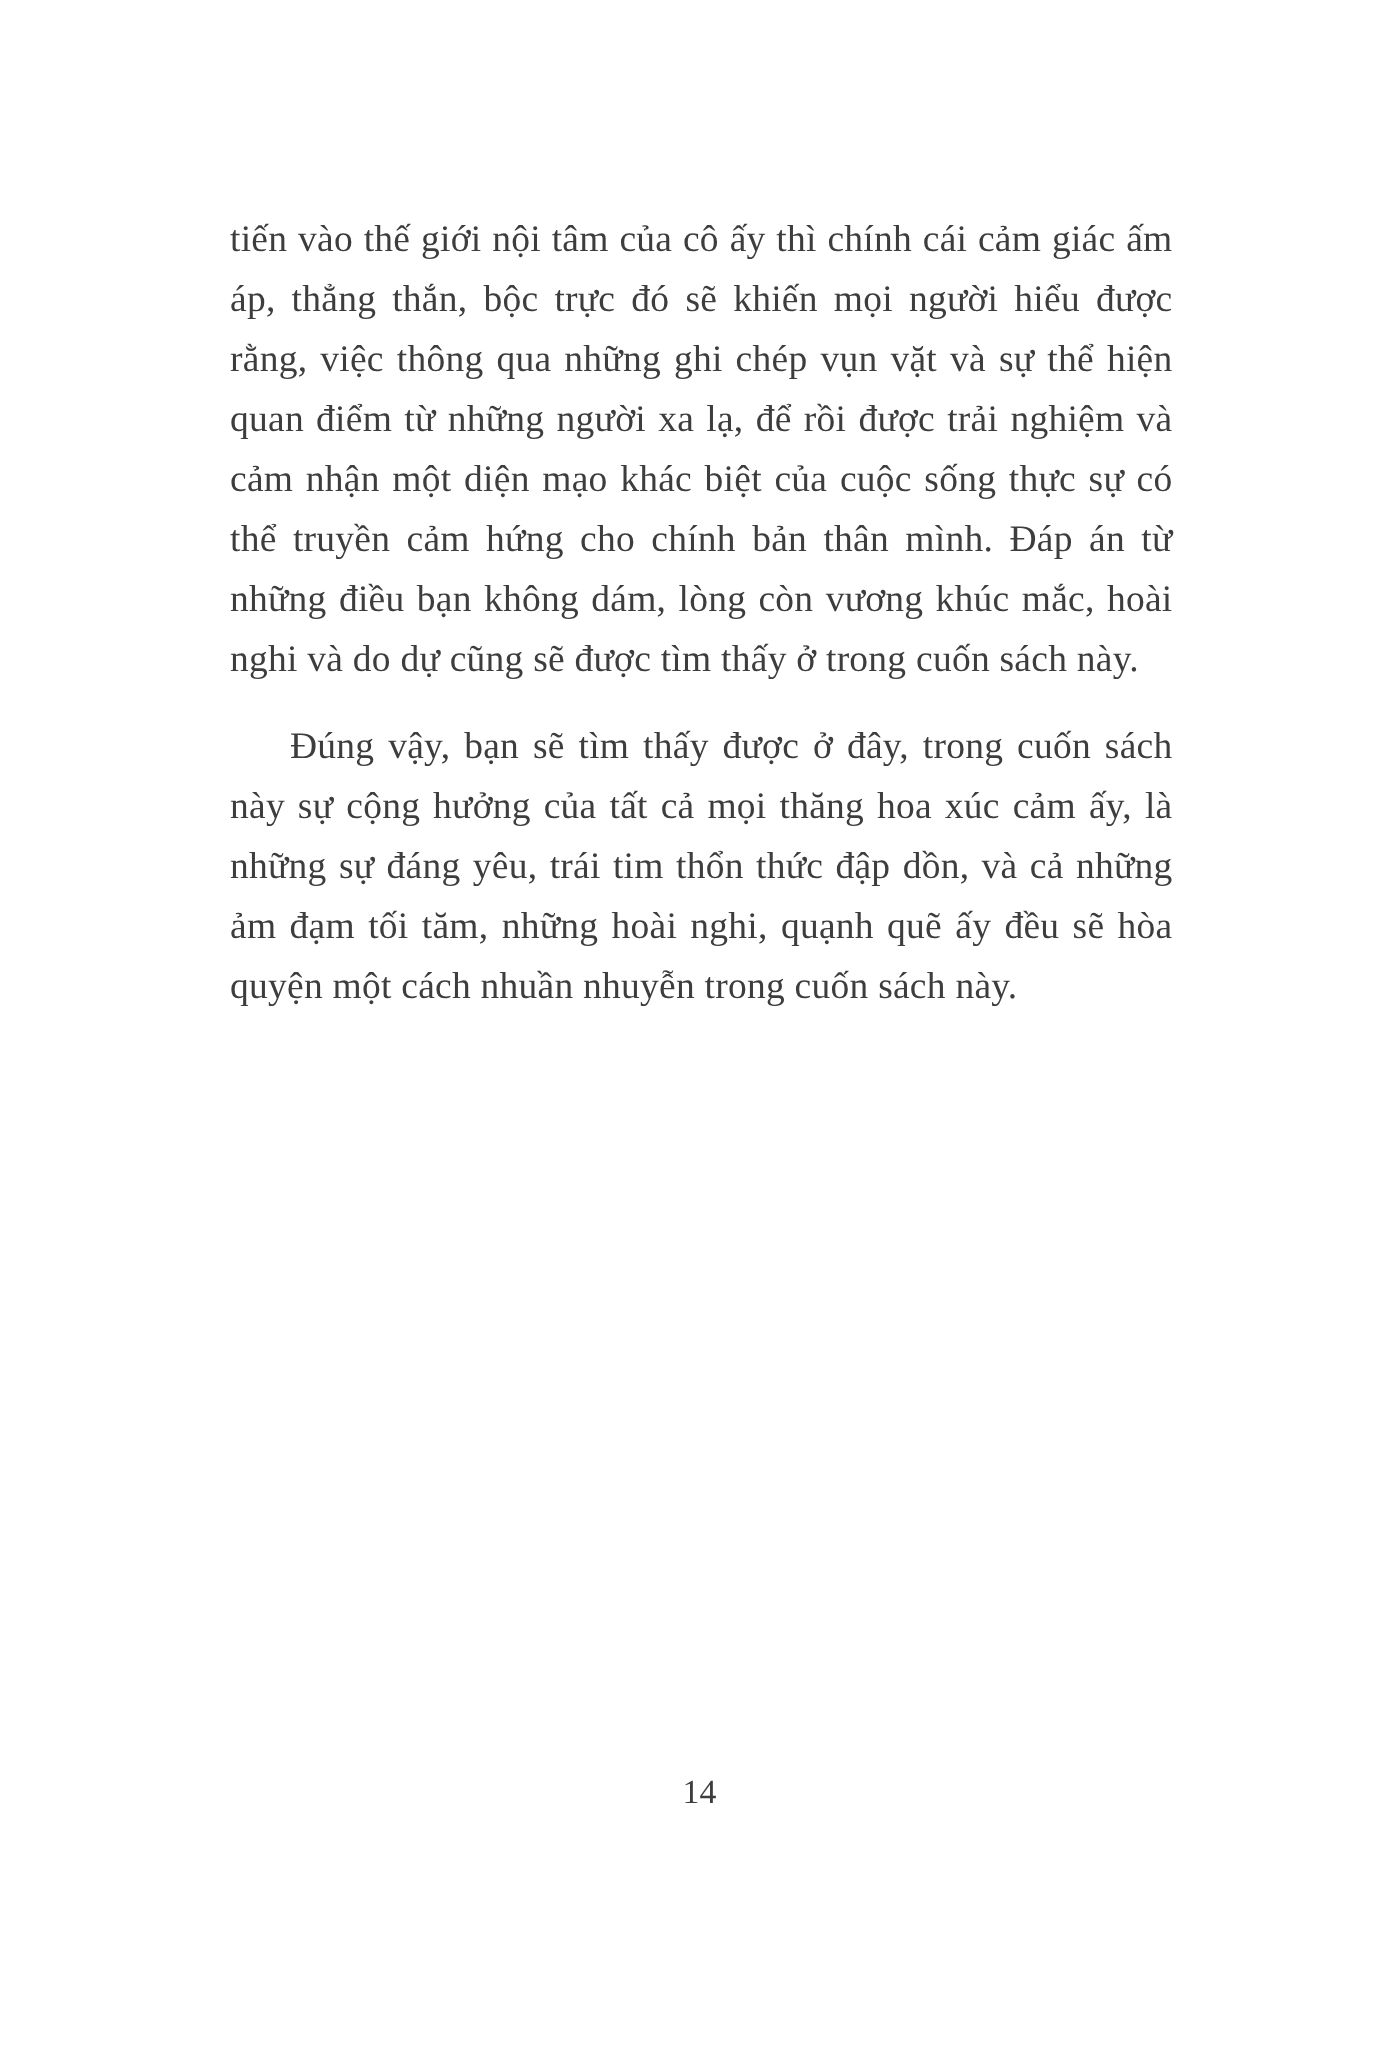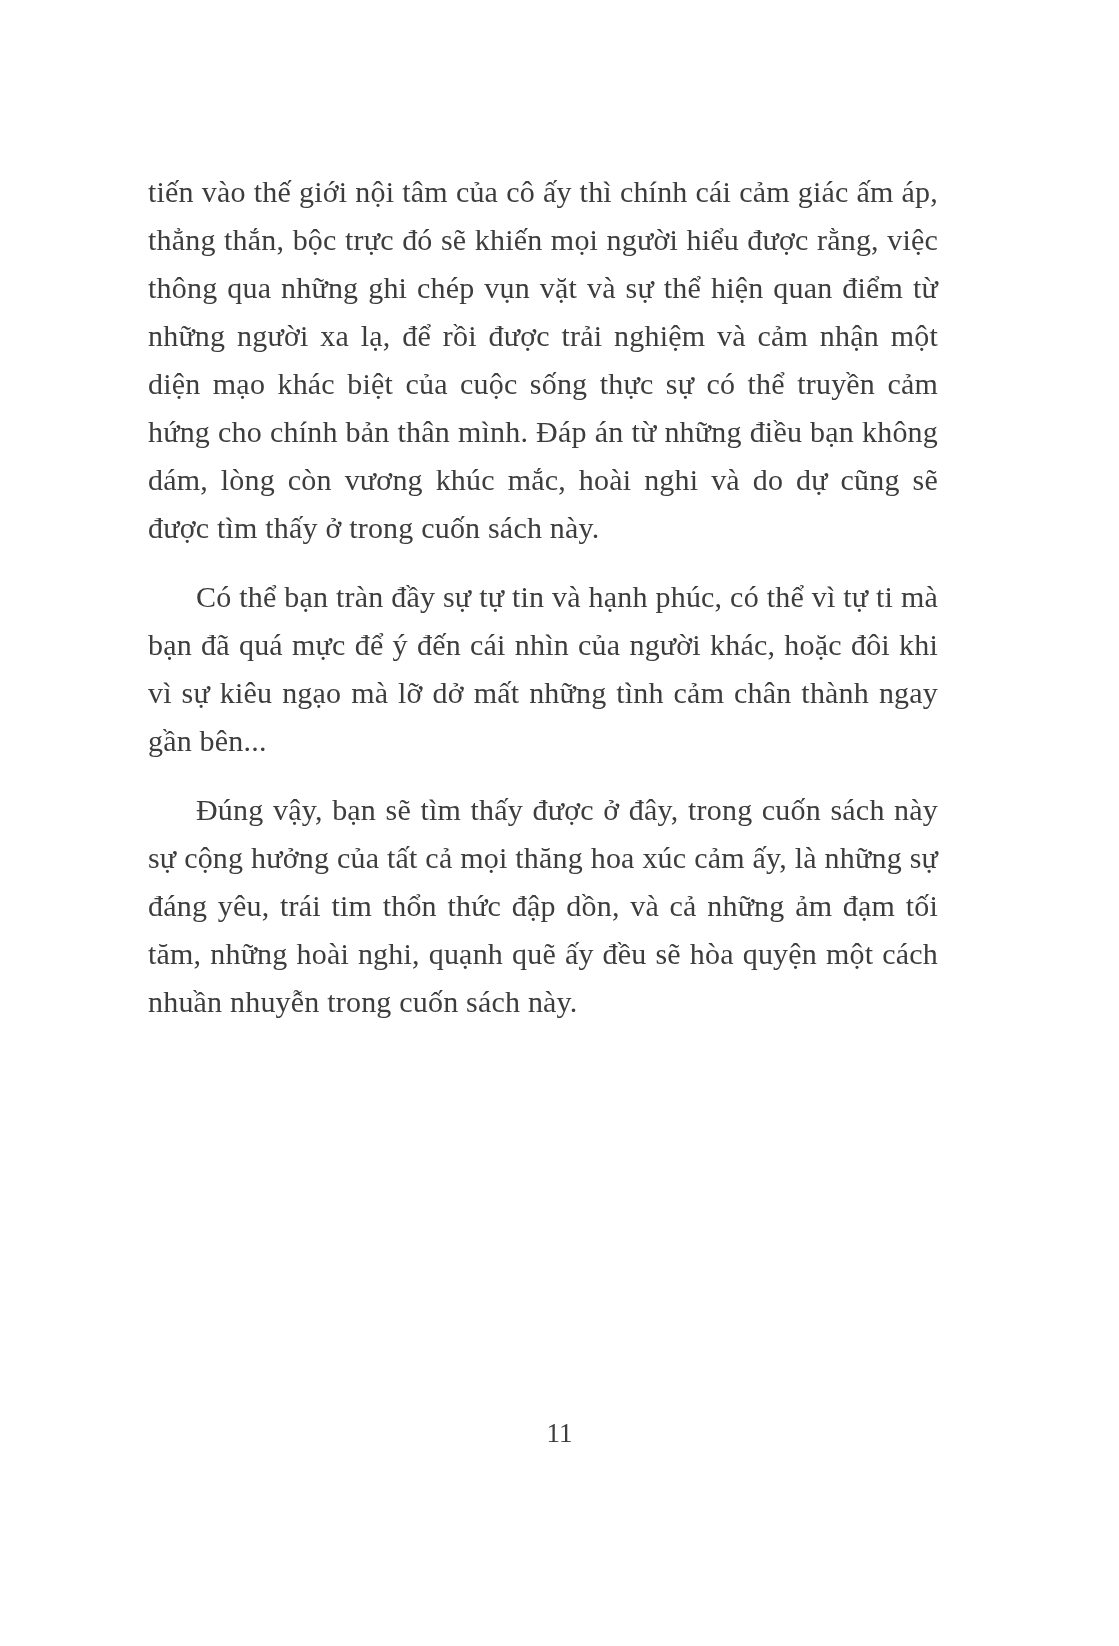--- a/index.html
+++ b/index.html
@@ -31,20 +31,21 @@
     width: 790px;
     font-size: 30px;
     line-height: 48px;
     text-align: justify;
     letter-spacing: 0.2px;
   }
 
   .para {
     margin-bottom: 21px;
     text-indent: 48px;
+    margin-left: 36px;
   }
 
   .para.continuation {
     text-indent: 0;
   }
 
   .page-number {
     position: absolute;
     left: 0;
     top: 1418px;
@@ -57,20 +58,19 @@
 </head>
 <body>
 
 <div class="page">
 
   <div class="text-block">
     <p class="para continuation">tiến vào thế giới nội tâm của cô ấy thì chính cái cảm giác ấm áp, thẳng thắn, bộc trực đó sẽ khiến mọi người hiểu được rằng, việc thông qua những ghi chép vụn vặt và sự thể hiện quan điểm từ những người xa lạ, để rồi được trải nghiệm và cảm nhận một diện mạo khác biệt của cuộc sống thực sự có thể truyền cảm hứng cho chính bản thân mình. Đáp án từ những điều bạn không dám, lòng còn vương khúc mắc, hoài nghi và do dự cũng sẽ được tìm thấy ở trong cuốn sách này.</p>
 
 
 
-    <p class="para">Có thể bạn tràn đầy sự tự tin và hạnh phúc, có thể vì tự ti mà bạn đã quá mực để ý đến cái nhìn của người khác, hoặc đôi khi vì sự kiêu ngạo mà lỡ dở mất những tình cảm chân thành ngay gần bên...</p>
 
     <p class="para">Đúng vậy, bạn sẽ tìm thấy được ở đây, trong cuốn sách này sự cộng hưởng của tất cả mọi thăng hoa xúc cảm ấy, là những sự đáng yêu, trái tim thổn thức đập dồn, và cả những ảm đạm tối tăm, những hoài nghi, quạnh quẽ ấy đều sẽ hòa quyện một cách nhuần nhuyễn trong cuốn sách này.</p>
   </div>
 
-  <div class="page-number">11</div>
+  <div class="page-number">14</div>
 
 </div>
 
 </body></html>

